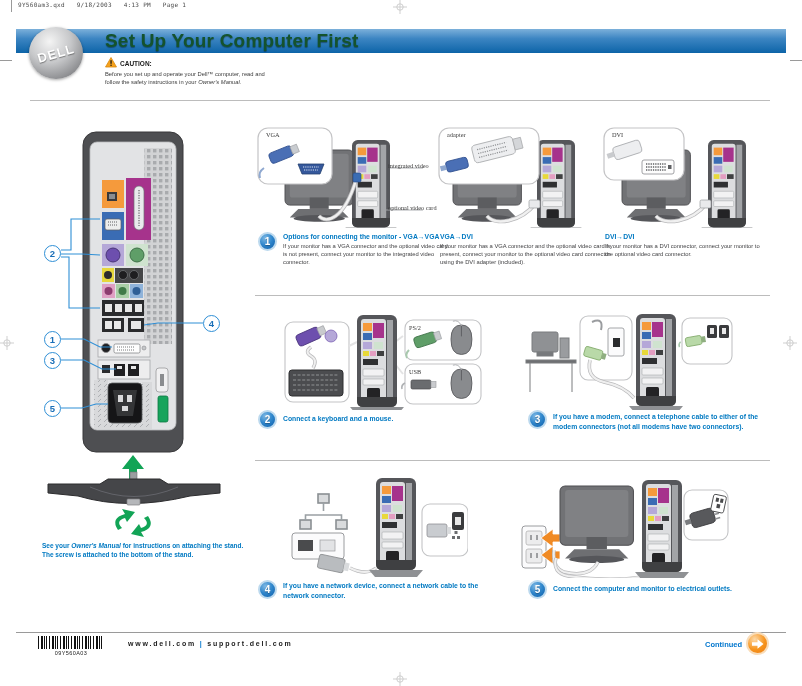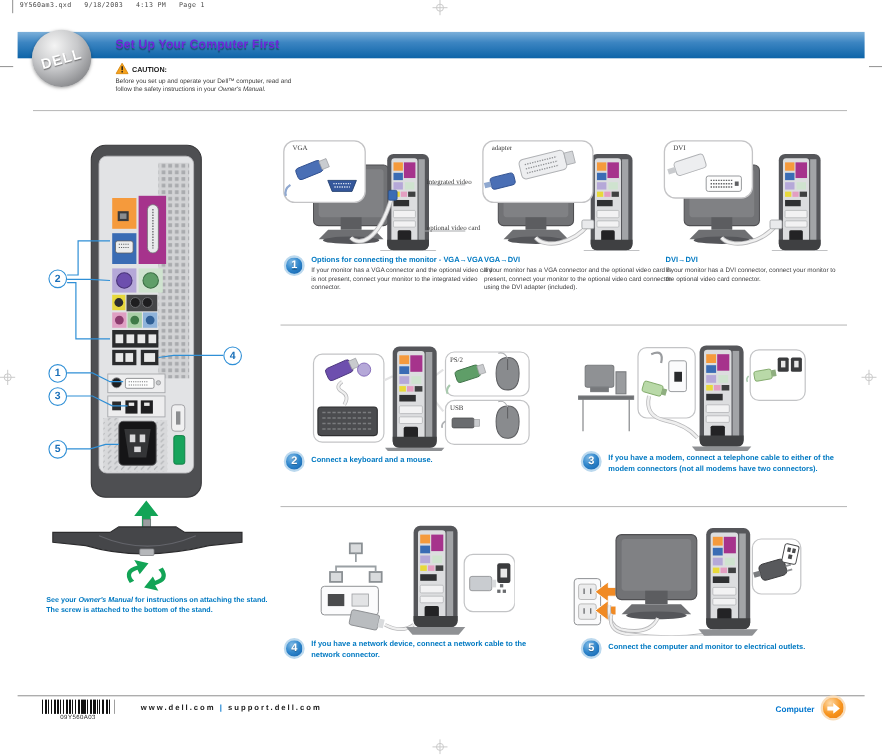--- a/index.html
+++ b/index.html
@@ -4,21 +4,21 @@
 <style>
   html,body{margin:0;padding:0;background:#fff;}
   .page{position:relative;width:802px;height:686px;background:#fff;overflow:hidden;
         font-family:"Liberation Sans",sans-serif;color:#333;}
   .abs{position:absolute;}
   .slug{font-family:"DejaVu Sans Mono",monospace;font-size:6px;color:#4a4a4a;
         white-space:pre;letter-spacing:.3px;}
   .tick{background:#9a9a9a;}
   .regmark line,.regmark circle{stroke:#c9c9c9;stroke-width:.9;fill:none;}
   .titlebar{background:linear-gradient(180deg,#7cb0da 0%,#3c85c2 40%,#0d64a8 100%);}
-  .title{color:#6d28d9;font-weight:bold;font-size:11px;letter-spacing:.2px;
+  .title{color:#14532d;font-weight:bold;font-size:19px;letter-spacing:.2px;
          text-shadow:0 1px 1px rgba(0,0,0,.35);line-height:24px;}
   .dell-logo{width:54px;height:52px;border-radius:50%;
          background:radial-gradient(circle at 38% 28%,#f4f4f4,#c7c8ca 42%,#8e8f92 76%,#6b6c6f);
          box-shadow:0 1px 3px rgba(0,0,0,.35);display:flex;align-items:center;justify-content:center;}
   .dell-logo span{display:block;transform:rotate(-16deg);color:#fff;font-weight:bold;
          font-size:13px;letter-spacing:1px;text-shadow:0 1px 1px rgba(0,0,0,.4);}
   .caution-label{font-size:6.5px;font-weight:bold;color:#1a1a1a;}
   .caution-body{font-size:5.8px;color:#3c3c3c;line-height:1.4;width:170px;}
   .hr{background:#bcbcbc;height:1px;}
   .h-blue{color:#0079c2;font-weight:bold;font-size:6.8px;line-height:1.3;}
@@ -459,20 +459,20 @@
   <div class="abs step-txt" style="left:553px;top:584px;width:218px;">Connect the computer and monitor to electrical outlets.</div>
 
   <div class="abs hr" style="left:16px;top:632px;width:770px;background:#9a9a9a;"></div>
   <div class="abs barcode" style="left:38px;top:636px;"></div>
   <div class="abs barcode-label" style="left:38px;top:650px;">09Y560A03</div>
   <div class="abs urls" style="left:128px;top:640px;">
     <span>www.dell.com</span>
     <span class="sep">|</span>
     <span>support.dell.com</span>
   </div>
-  <div class="abs continued" style="left:705px;top:640px;">Computer</div>
+  <div class="abs continued" style="left:705px;top:640px;">Continued</div>
   <div class="abs next-btn" style="left:746px;top:632px;">
     <svg width="12" height="10">
       <path d="M0,3.2 h5.5 v-3 l6,4.8 -6,4.8 v-3 H0 z" fill="#fff"></path>
     </svg>
   </div>
 
 </div>
 
 </body></html>

